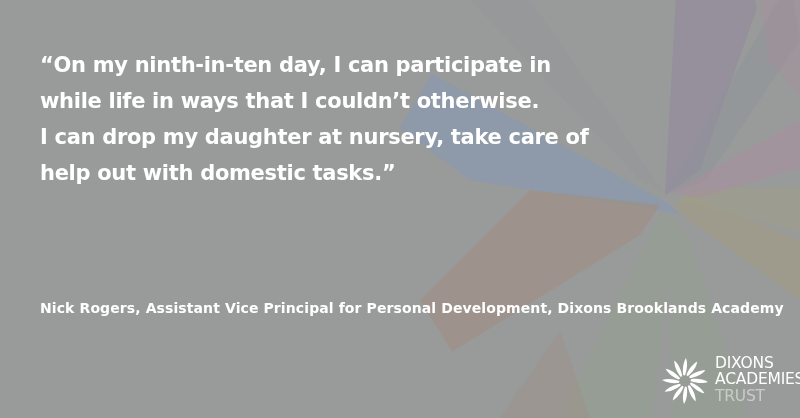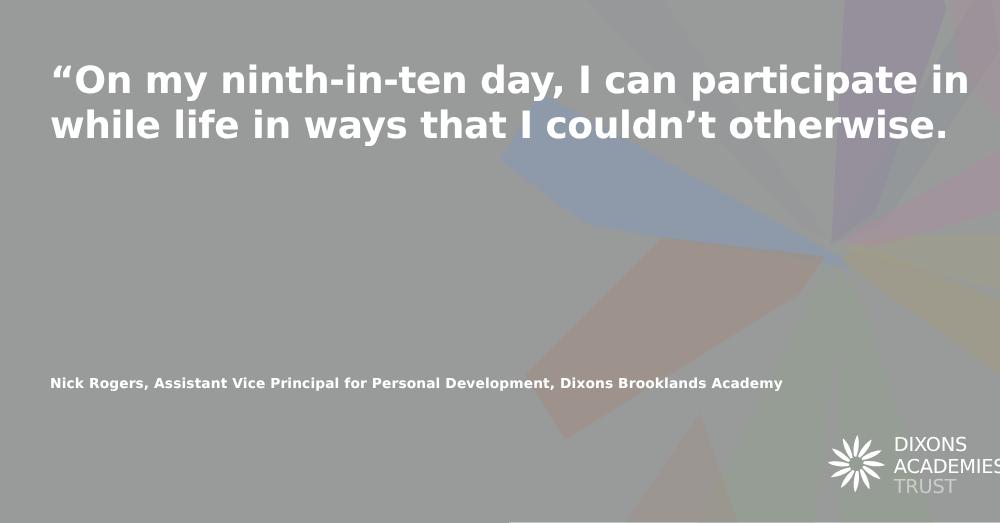--- a/index.html
+++ b/index.html
@@ -34,50 +34,50 @@
   
   #quote-block {
     position: absolute;
     left: 40px;
     top: 47px;
     width: 660px;
   }
   .quote-line {
     color: #ffffff;
     font-family: "DejaVu Sans", "Liberation Sans", sans-serif;
-    font-size: 30px;
+    font-size: 21px;
     font-weight: bold;
     line-height: 36px;
     letter-spacing: -0.3px;
     white-space: nowrap;
     text-rendering: optimizeLegibility;
   }
 
   
   #attribution {
     position: absolute;
     left: 40px;
     top: 300px;
     color: #ffffff;
     font-family: "DejaVu Sans", "Liberation Sans", sans-serif;
-    font-size: 11px;
+    font-size: 14px;
     font-weight: bold;
     letter-spacing: 0.1px;
     white-space: nowrap;
   }
 
   
   #logo {
     position: absolute;
     left: 662px;
     top: 348px;
     width: 120px;
     height: 56px;
     display: flex;
-    align-items: flex-start;
+    align-items: flex-end;
   }
   #logo-mark {
     width: 46px;
     height: 46px;
     flex: 0 0 auto;
   }
   #logo-wordmark {
     margin-left: 7px;
     display: flex;
     flex-direction: column;
@@ -131,20 +131,22 @@
 
       <polygon points="760,0 800,0 800,96 768,60" fill="#a78e9c" opacity="0.42"></polygon>
 
       <polygon points="500,418 560,330 590,418" fill="#9e9086" opacity="0.45"></polygon>
     </g>
   </svg>
 
   <div id="quote-block">
     <div class="quote-line">“On my ninth-in-ten day, I can participate in</div>
     <div class="quote-line">while life in ways that I couldn’t otherwise.</div>
+    <div class="quote-line">I can drop my daughter at nursery, take care of</div>
+    <div class="quote-line">help out with domestic tasks.”</div>
   </div>
 
   <div id="attribution">Nick Rogers, Assistant Vice Principal for Personal Development, Dixons Brooklands Academy</div>
 
   <div id="logo">
     <svg id="logo-mark" viewBox="0 0 100 100">
       <g fill="#ffffff">
         <g transform="translate(50,50)">
           <g>
             <path d="M0,-12 C5,-26 6,-40 2,-50 C-4,-40 -6,-26 -4,-13 Z" transform="rotate(0)"></path>

